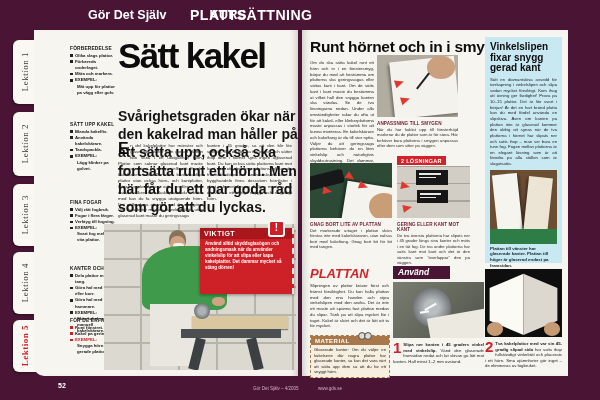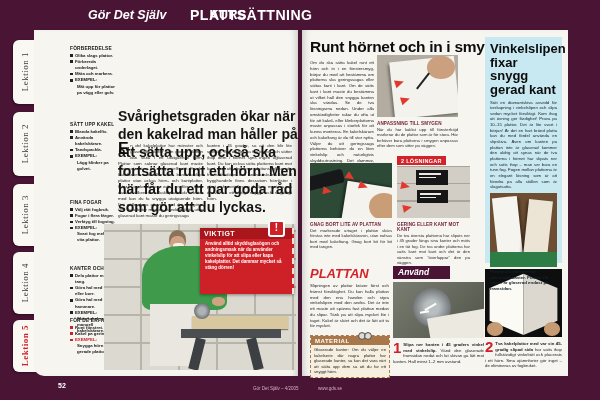--- a/index.html
+++ b/index.html
@@ -1,21 +1,21 @@
 <!DOCTYPE html>
 <html><head>
 <meta charset="utf-8">
 <style>
   html,body{margin:0;padding:0;background:#2b0c20;}
   #canvas{position:relative;width:600px;height:400px;background:#4a1435;overflow:hidden;
           font-family:"Liberation Sans",sans-serif;}
 
   
   .brand{position:absolute;left:88px;top:8px;color:#fff;font-size:12.5px;white-space:nowrap;}
-  .brand .b1{font-weight:bold;font-style:italic;}
+  .brand .b1{font-weight:bold;}
   .brand .b2{font-weight:bold;font-style:normal;margin-left:3px;letter-spacing:.5px;padding-left:40px;}
   .course{position:absolute;left:190px;top:6px;color:#fff;font-size:15px;font-weight:600;
           letter-spacing:.5px;transform:scaleX(.94);transform-origin:0 0;}
 
   
   .page{position:absolute;top:30px;height:346px;background:#f7f5f0;}
   #page-left{left:34px;width:264px;border-radius:0 0 0 10px;box-shadow:inset -6px 0 8px -6px rgba(0,0,0,.28);}
   #page-right{left:302px;width:266px;box-shadow:inset 6px 0 8px -6px rgba(0,0,0,.28);}
 
   
@@ -76,21 +76,21 @@
   .mat-icon{position:absolute;left:46px;top:-9px;}
   .hornfog{position:absolute;left:91px;top:236px;width:57px;height:13px;background:#4a1435;color:#fff;
           font-size:8.5px;font-weight:800;font-style:italic;line-height:13px;padding-left:5px;box-sizing:border-box;}
   .step{position:absolute;font-size:4.3px;line-height:1.3;text-align:justify;color:#1c1c1c;}
   .stepnum{float:left;color:#cc2129;font-weight:900;font-size:15px;line-height:.8;margin:0 2px 0 0;}
   .steplead{font-weight:bold;}
 
   
   .bluebox{position:absolute;left:183px;top:7px;width:77px;height:226px;background:#c8e8f2;
            box-sizing:border-box;padding:5px;}
-  .bb-head{font-size:13px;font-weight:800;line-height:1.05;color:#0c0c0c;margin-bottom:3px;}
+  .bb-head{font-size:10px;font-weight:800;line-height:1.05;color:#0c0c0c;margin-bottom:3px;}
   .bb-text{font-size:4.25px;line-height:1.33;text-align:justify;color:#1c1c1c;}
   .bb-photo{position:relative;width:67px;height:74px;margin-top:3px;overflow:hidden;background:#6e4e33;}
   .bb-cap{font-size:4.4px;font-weight:bold;line-height:1.3;color:#10222a;margin-top:2px;}
 
   
   .arr{position:absolute;width:0;height:0;border-left:9px solid #e03a2f;
        border-top:4px solid transparent;border-bottom:4px solid transparent;}
 
   
   .pagenum{position:absolute;left:58px;top:382px;color:#fff;font-size:7px;font-weight:bold;}
@@ -158,20 +158,21 @@
     </div>
     <div class="sb s5" style="top:288px;">
       <div class="sb-title">FÖR DE ERFARNA</div>
       <div class="sb-item">Runt fönstret.</div>
       <div class="sb-item">Kakel på gering.</div>
       <div class="sb-exlabel">EXEMPEL:</div>
       <div class="sb-ex">Snygga hörn med gerade plattor.</div>
     </div>
 
     <div class="headline">
+      <div>Sätt kakel</div>
     </div>
     <div class="standfirst">Svårighetsgraden ökar när den kakelrad man håller på att sätta upp, också ska fortsätta runt ett hörn. Men här får du ett par goda råd som gör att du lyckas.</div>
     <div class="bodycol" style="left:84px;">
       <span class="dropcap">E</span><span>n del kakelplattor har mönster och glaserade kanter som gör att plattan kan sluta i ett utåtgående hörn. Plattor som saknar glaserad kant måste däremot skäras på ett speciellt sätt. En del kakelserier innehåller inte bara vanliga plattor utan också hörn- och kantplattor, lister, sockelplattor och profiler. Men oavsett vilken sorts kakelplatta du arbetar med kan du få snygga utåtgående hörn. Det gäller bara att veta vad du ska göra. Om du arbetar med en standardplatta utan glaserad kant måste du geringssåga</span>
     </div>
     <div class="bodycol" style="left:173px;">kanten i 45 grader, så att den blir lite spetsig. Gör du det på två plattor och sätter ihop dem i hörnet syns ingen oglaserad kant. Du kan också sätta plattorna kant mot kant, så att den ena plattans glaserade framsida döljer den andras skurna kant. I bygghandeln finns dessutom hörnlister i plast och metall som du kan montera om du vill ha ett riktigt snyggt och slagtåligt hörn.</div>
 
     <div class="photo" style="left:70px;top:194px;width:192px;height:146px;
          background:#dcd9d0;background-image:
          repeating-linear-gradient(0deg, transparent 0 26px, #b7b4aa 26px 28px),

